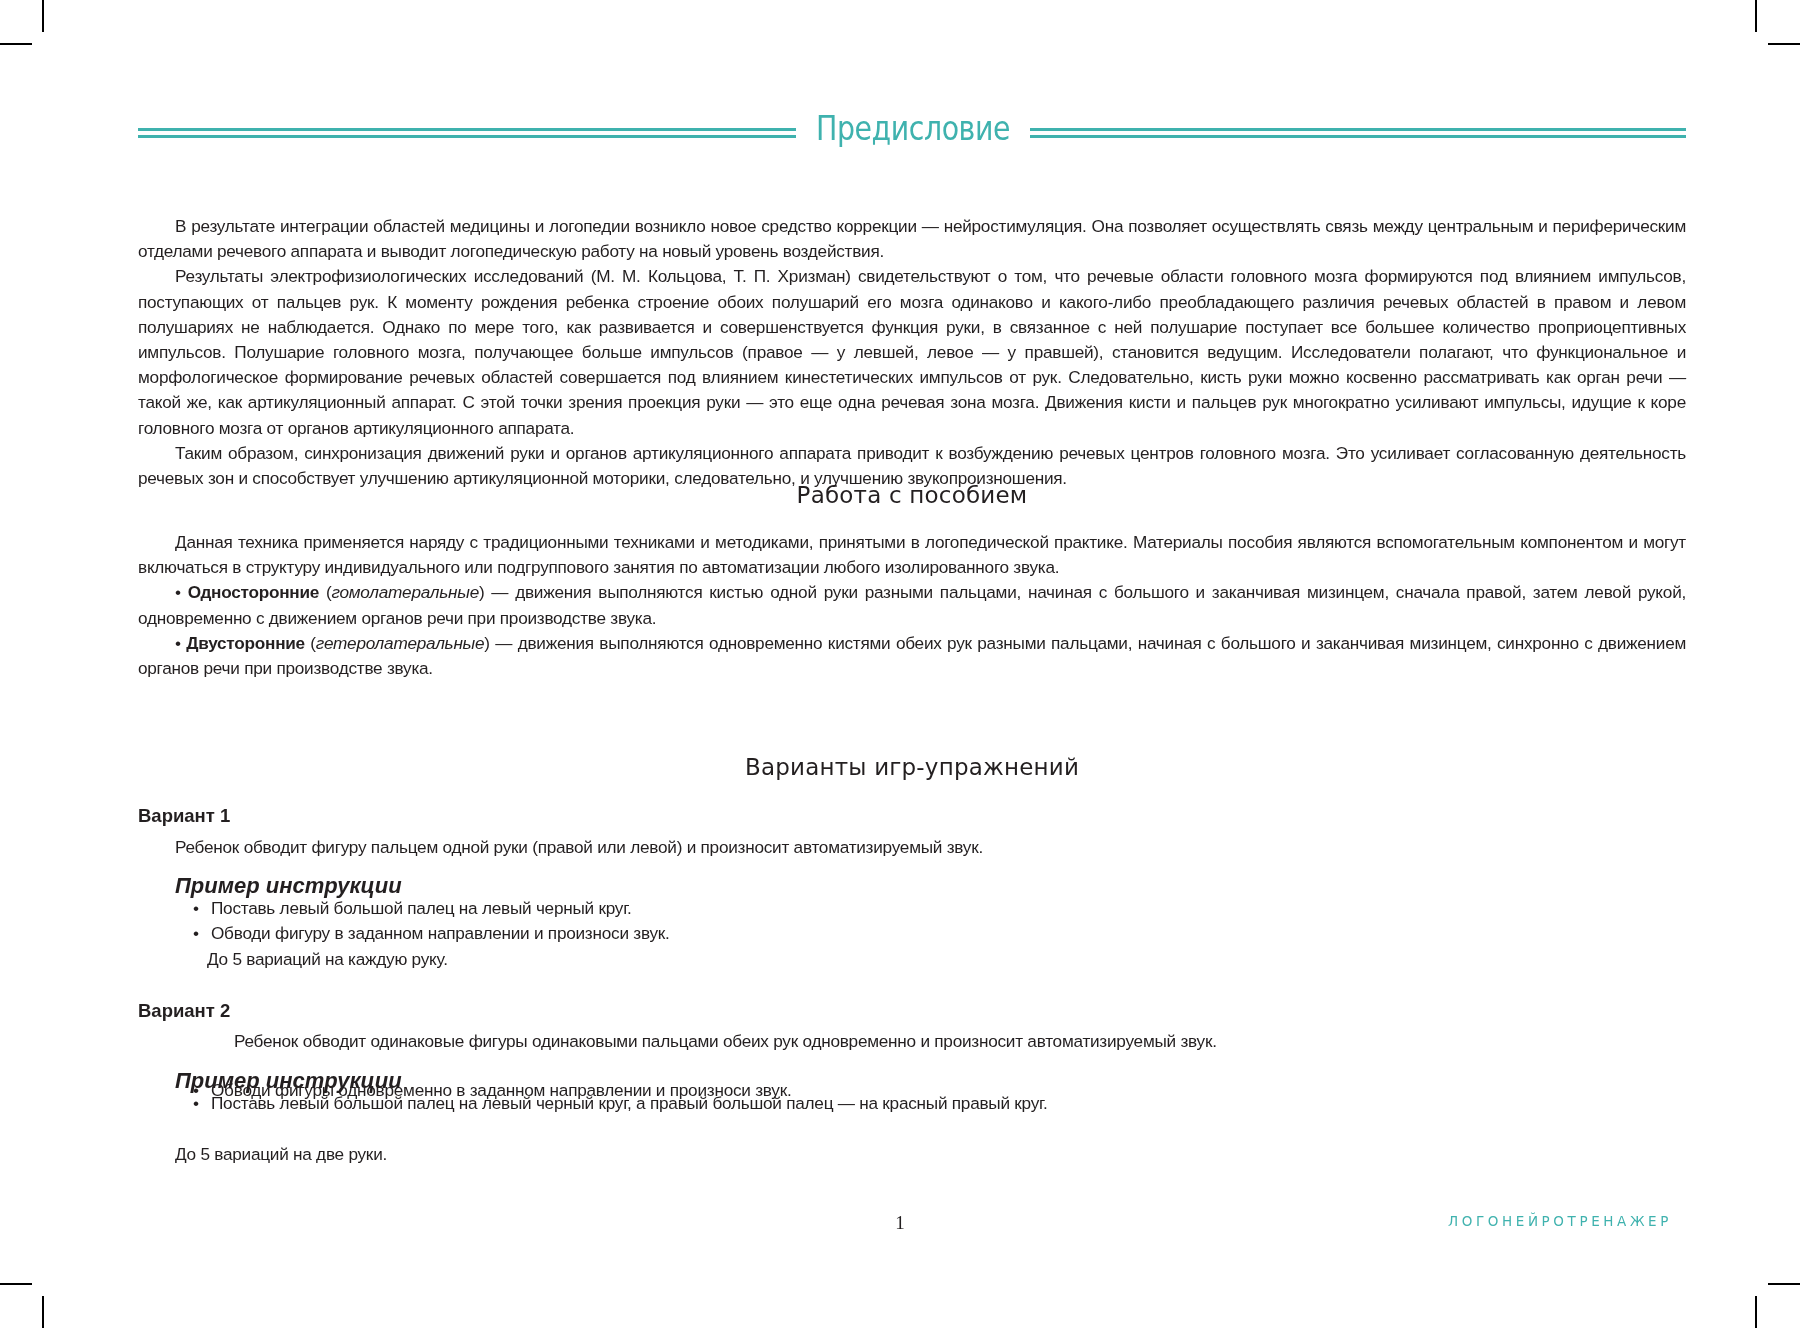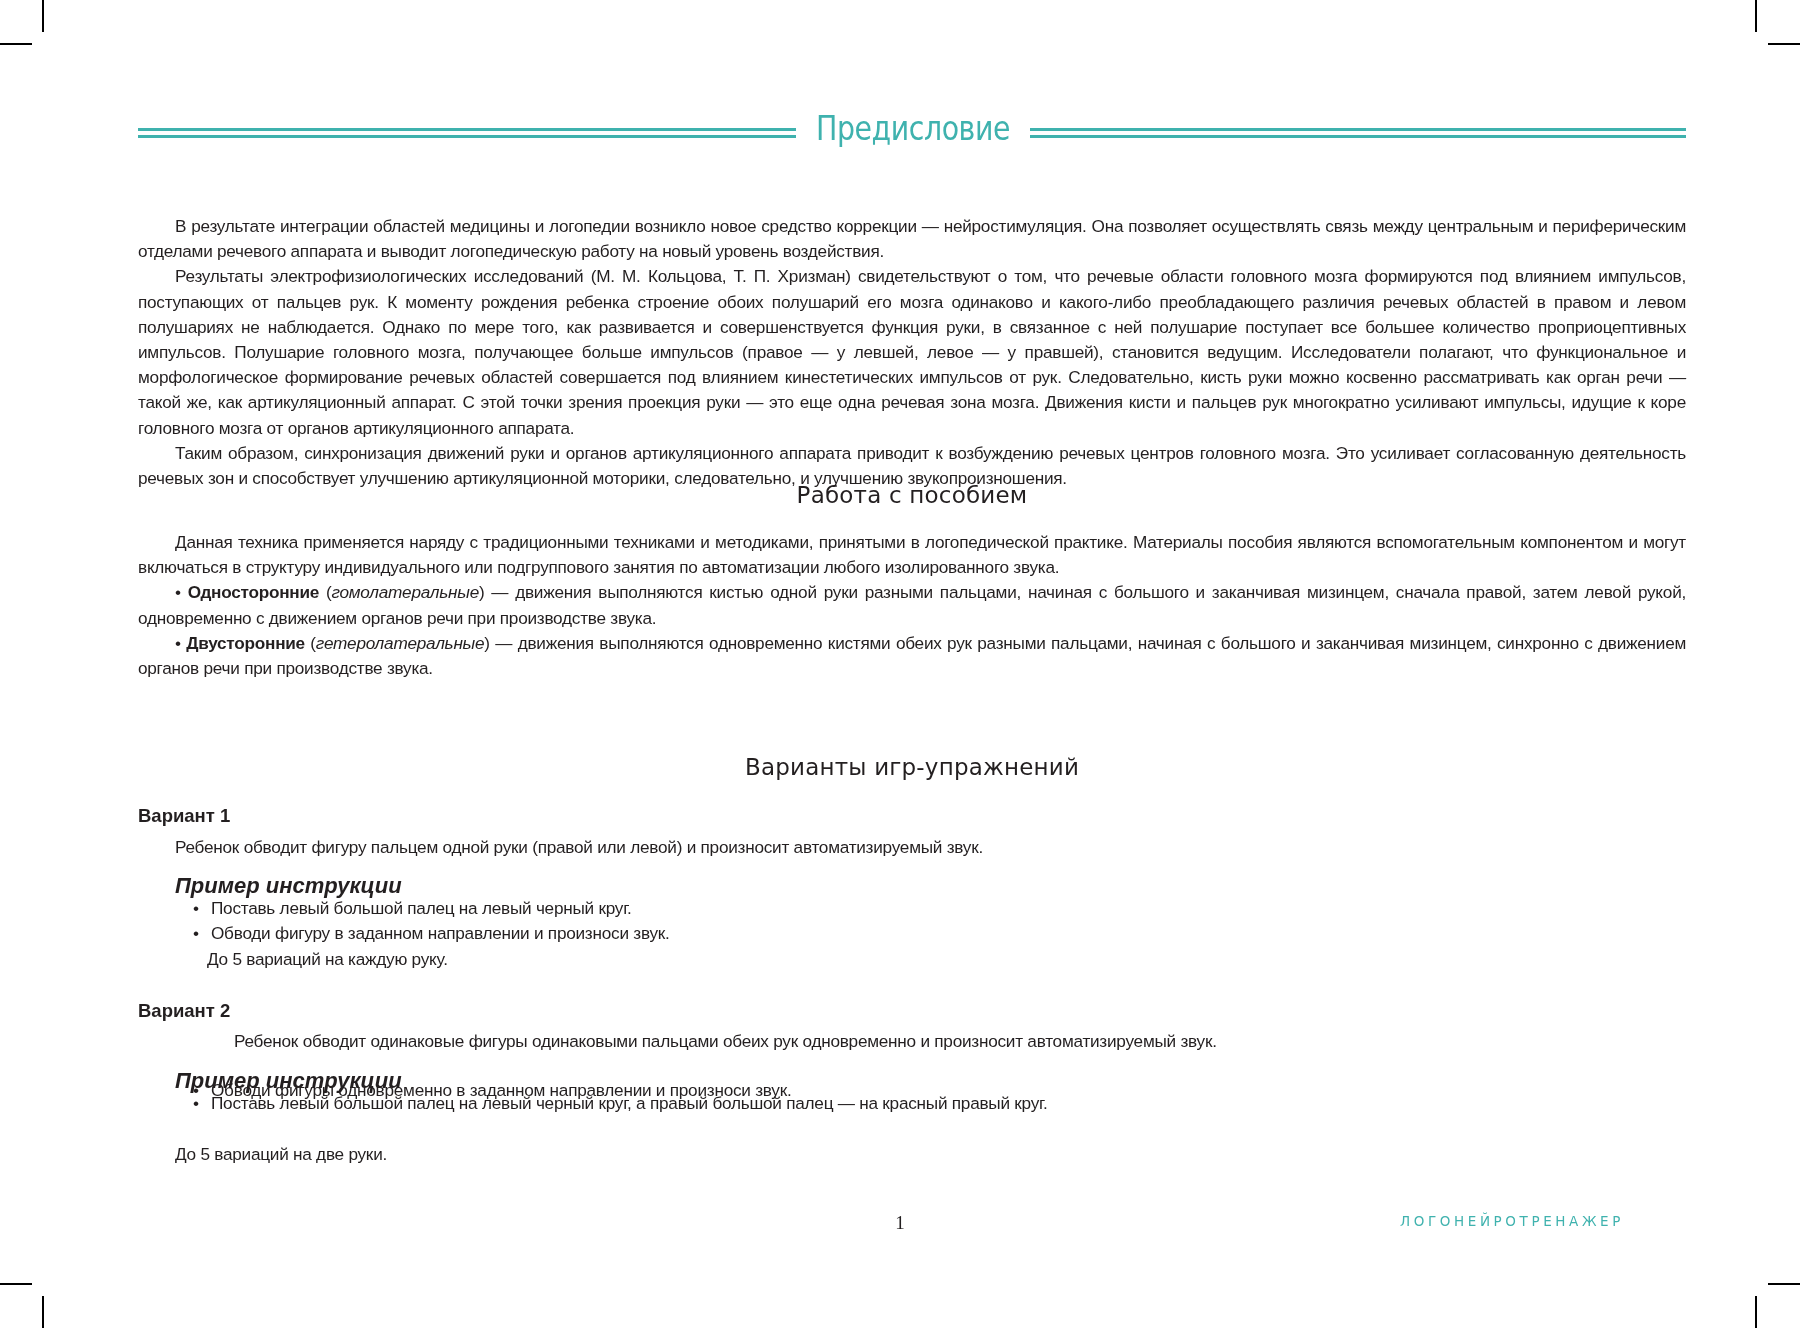--- a/index.html
+++ b/index.html
@@ -27,21 +27,21 @@
                      font-family: "DejaVu Sans", sans-serif; font-size: 23px; color: #231f20;
                      letter-spacing: 0.2px; }
   .variant-title { position: absolute; left: 138px; font-weight: bold; font-size: 18.5px; }
   .line { position: absolute; font-size: 17.2px; letter-spacing: -0.25px; white-space: nowrap; }
   .example-label { position: absolute; font-weight: bold; font-style: italic; font-size: 22px; }
   .bullet-dot { display: inline-block; width: 18px; }
   b { font-weight: bold; }
   i { }
   .page-number { position: absolute; left: 890px; width: 20px; top: 1212px; text-align: center;
                  font-family: "Liberation Serif", serif; font-size: 19px; }
-  .brand { position: absolute; left: 1400px; top: 1213px; width: 212px; text-align: center;
+  .brand { position: absolute; left: 1448px; top: 1213px; width: 212px; text-align: center;
            font-size: 13.5px; letter-spacing: 3.6px; color: var(--accent); font-family: "DejaVu Sans", sans-serif; }
 </style>
 </head>
 <body>
 
 <div class="crop v" style="left:42px; top:0;"></div>
 <div class="crop h" style="left:0; top:43px;"></div>
 <div class="crop v" style="left:1755px; top:0;"></div>
 <div class="crop h" style="left:1768px; top:43px;"></div>
 <div class="crop h" style="left:0; top:1283px;"></div>

